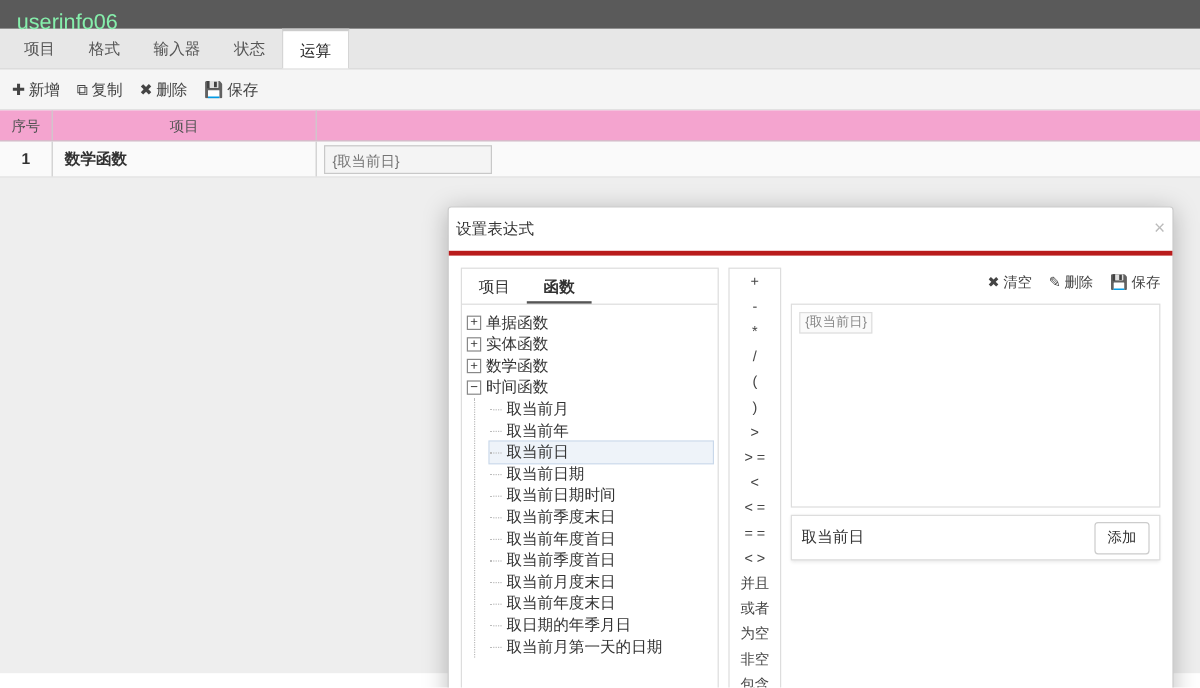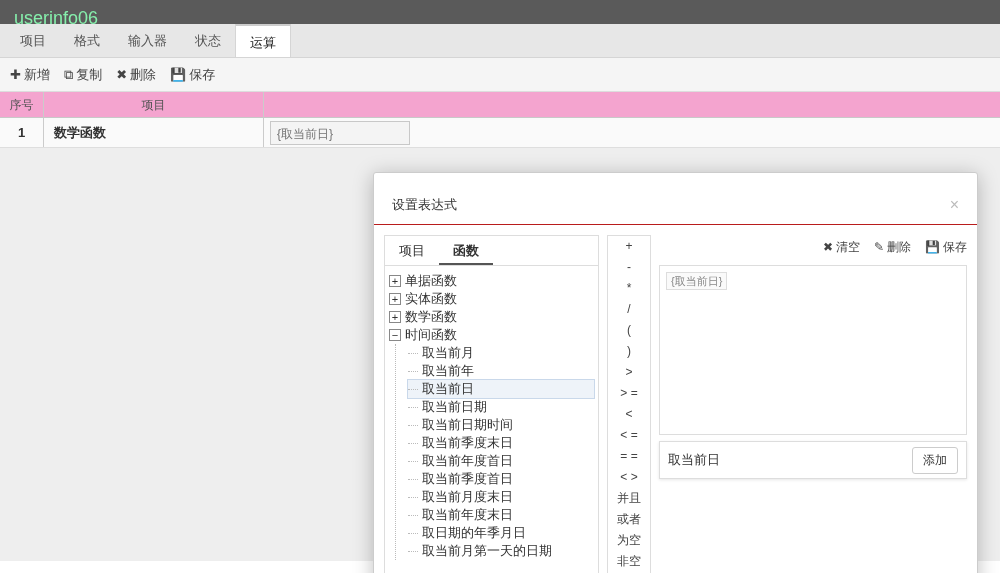--- a/index.html
+++ b/index.html
@@ -103,23 +103,23 @@
     left: 373px; top: 80px;
     width: 605px; height: 490px;
     background: #fff;
     border: 1px solid #ccc;
     border-radius: 3px;
     box-shadow: 0 3px 20px rgba(0,0,0,0.25);
     display: flex; flex-direction: column;
   }
   .dialog-title {
     height: 40px; line-height: 40px;
-    padding: 0 18px;
-    border-bottom: 1px solid #b91c1c;
-    display: flex; justify-content: space-between; align-items: center; margin-top: 12px;
+    padding: 0 6px;
+    border-bottom: 4px solid #b91c1c;
+    display: flex; justify-content: space-between; align-items: center;
   }
   .dialog-title .close { color: #bbb; cursor: pointer; font-size: 16px; }
   .dialog-body {
     flex: 1;
     padding: 10px;
     display: flex;
     gap: 8px;
     overflow: hidden;
   }
   

